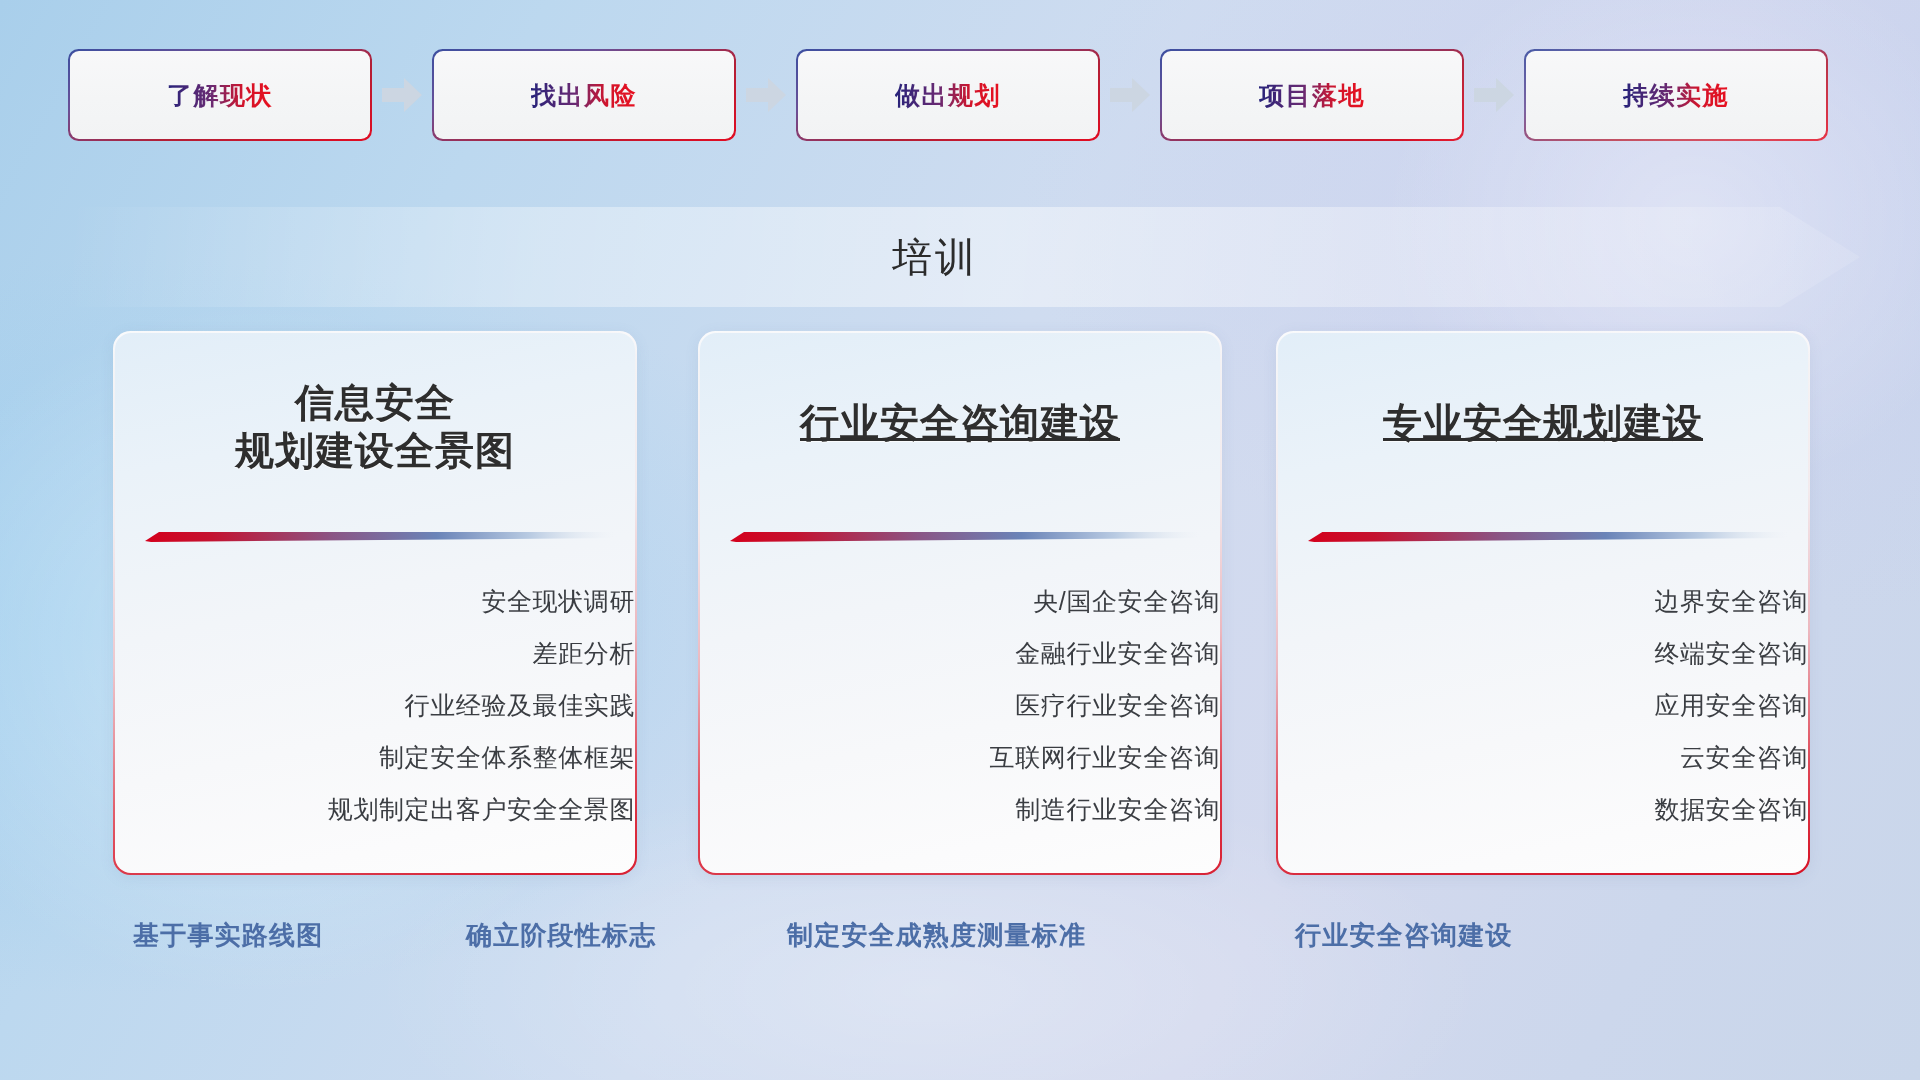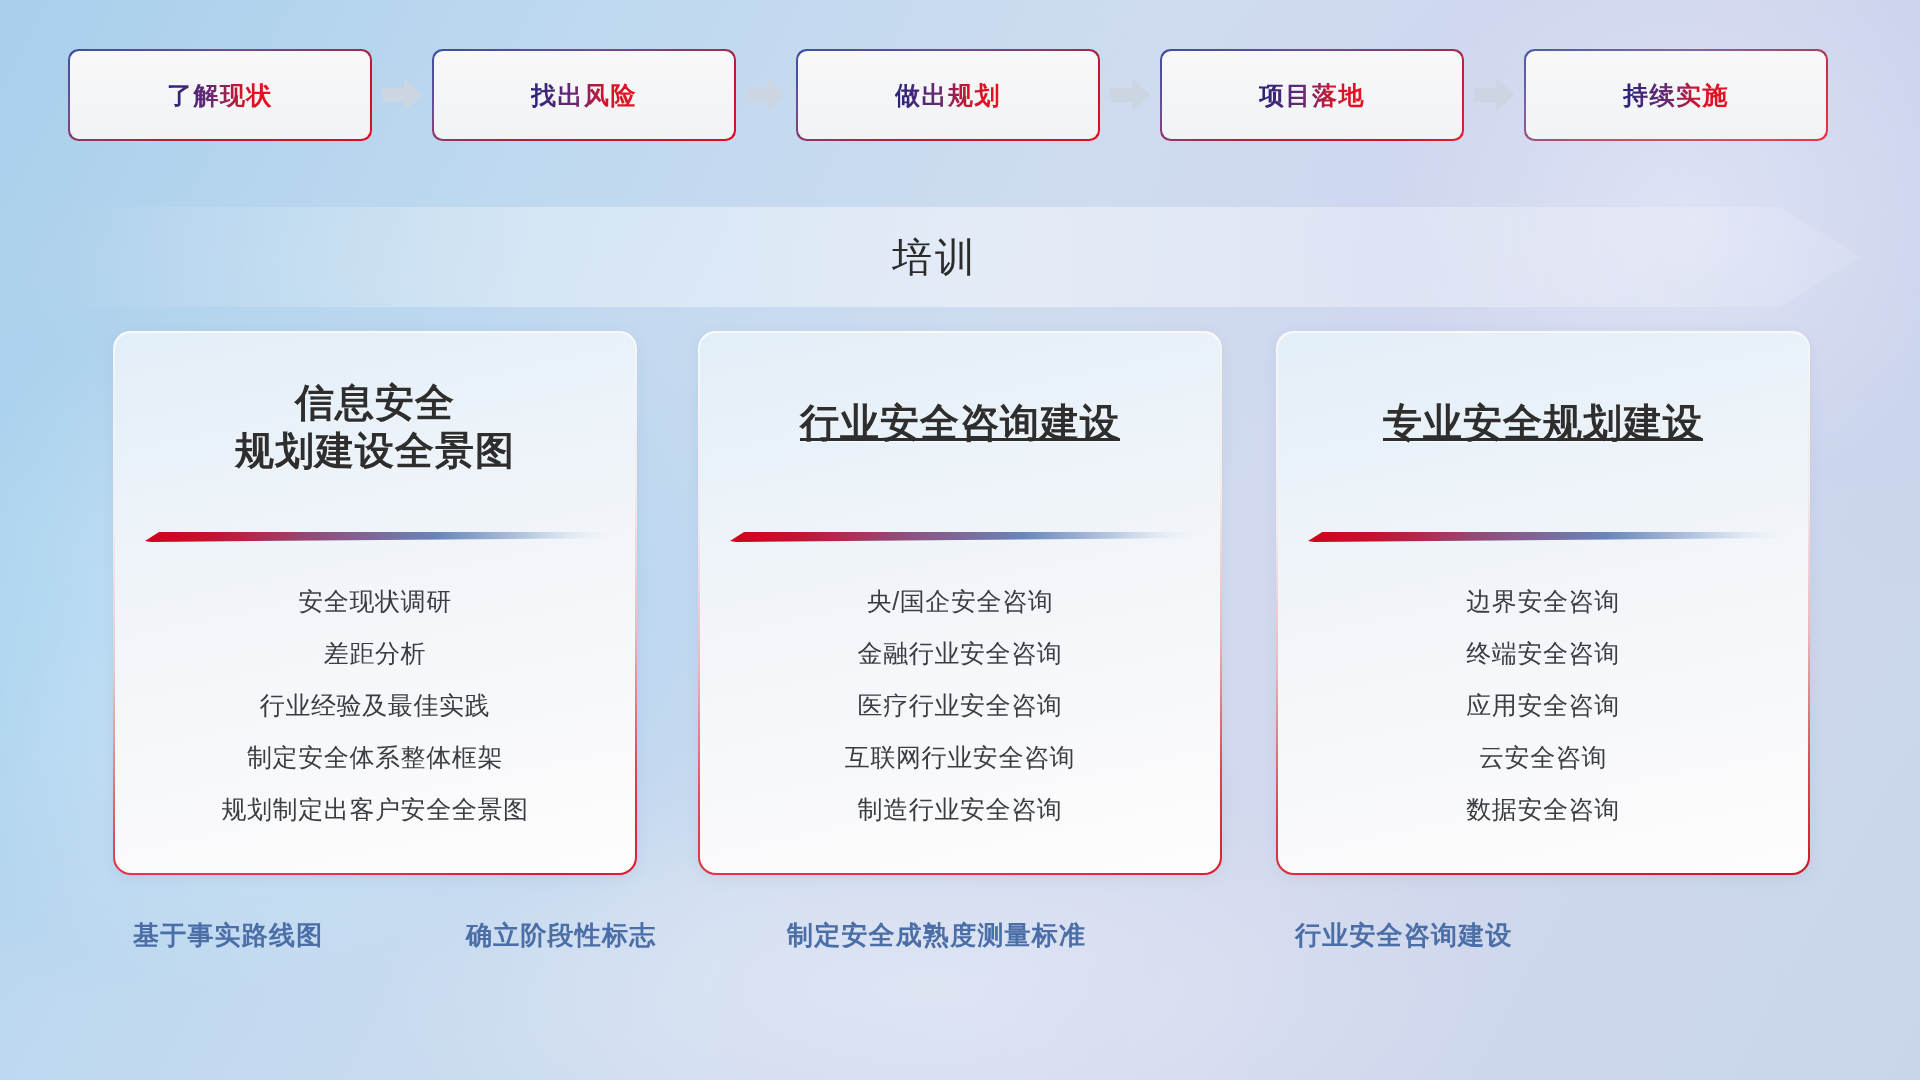--- a/index.html
+++ b/index.html
@@ -72,21 +72,21 @@
     position:absolute; left:0; right:0; top:48px; text-align:center;
     font-size:39px; font-weight:700; color:#2e2e2e; letter-spacing:1px; line-height:1.22;
     white-space:pre-line; text-shadow:0 1px 0 rgba(255,255,255,.7);
   }
   .card.c1 .card-title { top:46px; }
   .card.c2 .card-title, .card.c3 .card-title { top:66px;text-decoration:underline; }
 
   .divider { position:absolute; left:30px; right:20px; top:196px; height:16px; }
   .divider svg { display:block; width:100%; height:100%; }
 
-  .card-list { position:absolute; left:0; right:0; top:242px; text-align:center; }
+  .card-list { position:absolute; left:0; right:0; top:242px; text-align:right; }
   .card-list li { list-style:none; font-size:25px; color:#3a3d42; font-weight:400;
                   letter-spacing:.6px; line-height:1; padding:13.5px 0; }
 
   
   .captions { position:absolute; left:0; top:918px; width:1920px; height:46px;padding-left:40px; }
   .caption { position:absolute; top:0; font-size:26px; font-weight:700; color:#4c6ea7;
              letter-spacing:1.2px; white-space:nowrap; }
   .cap0 { left:133px; }
   .cap1 { left:466px; }
   .cap2 { left:787px; }

